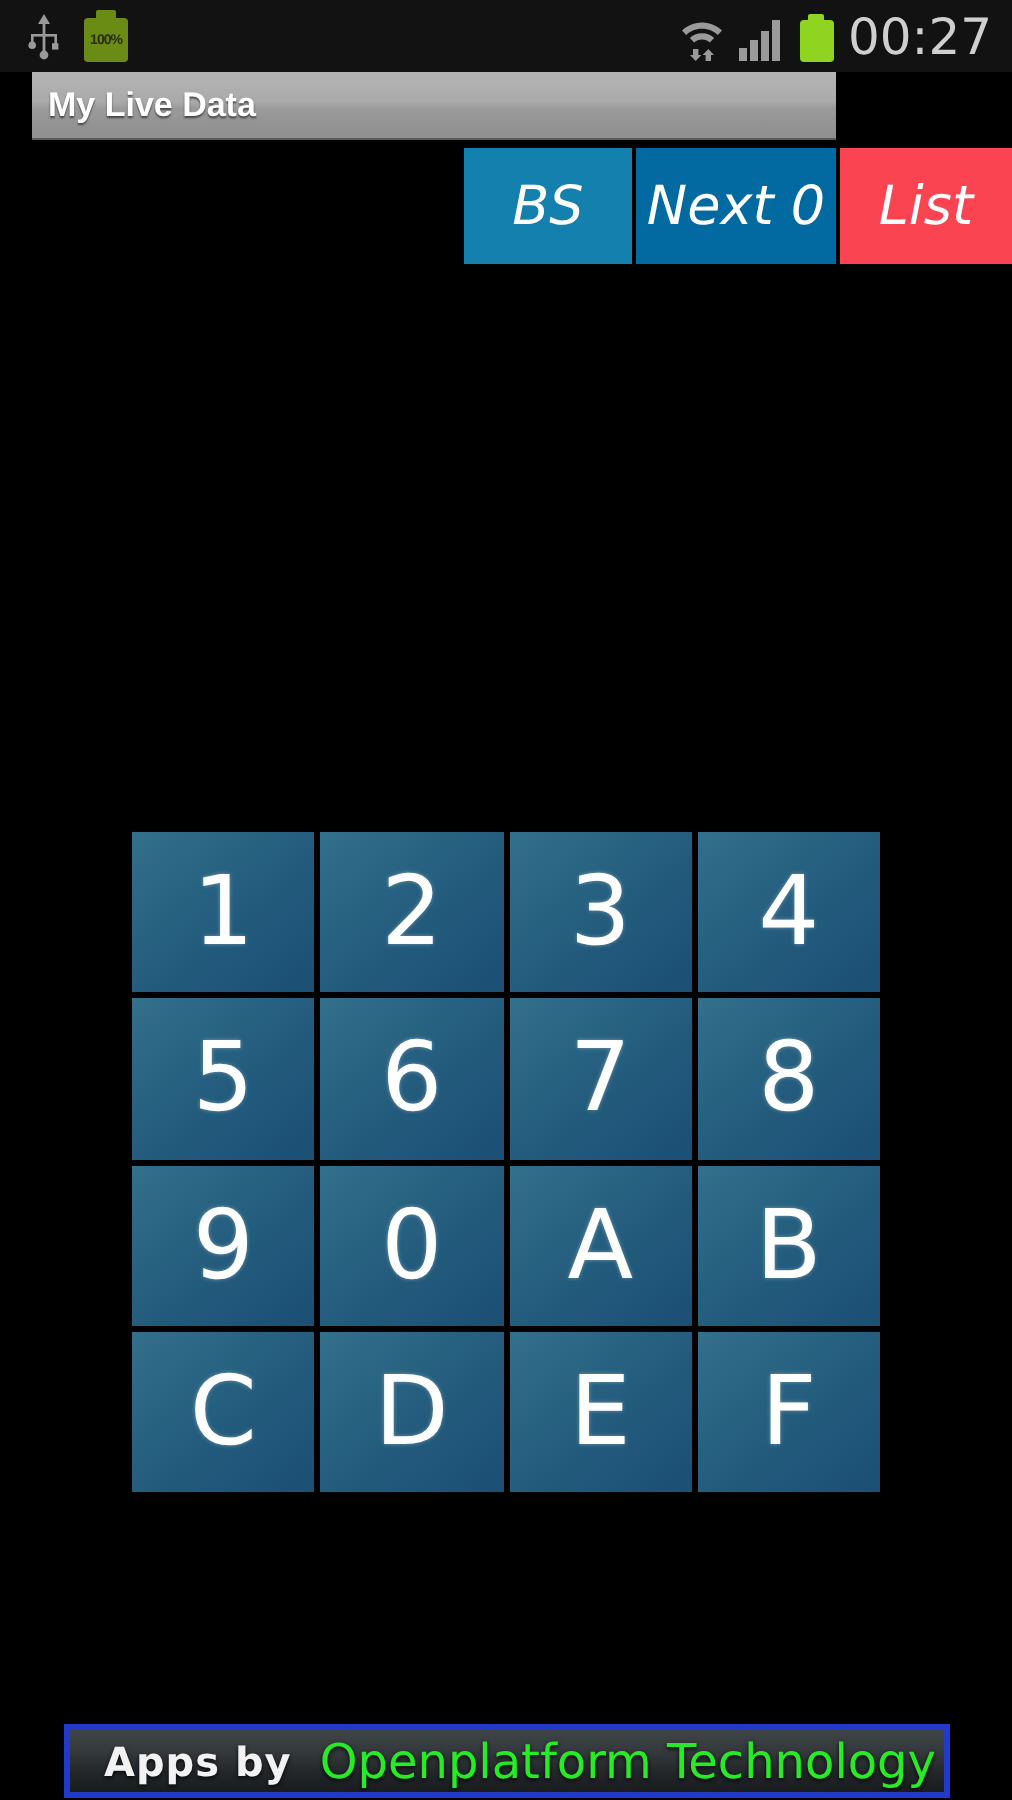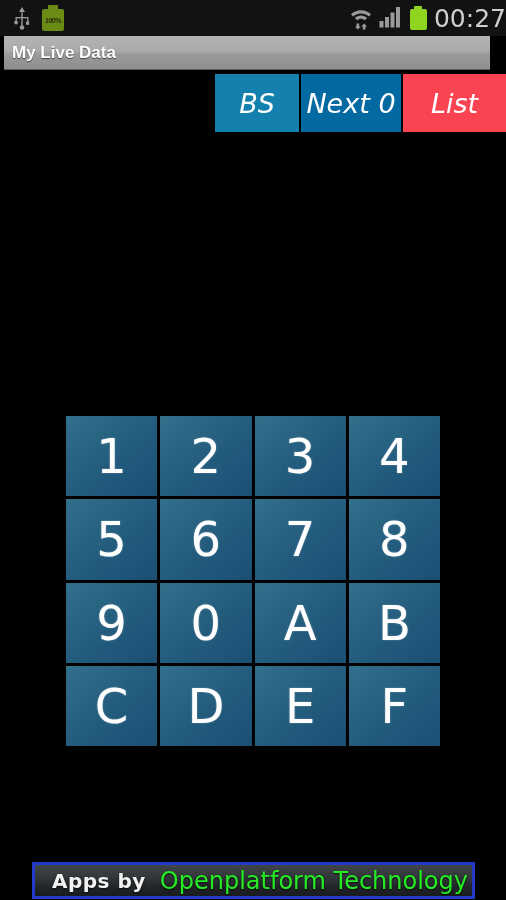--- a/index.html
+++ b/index.html
@@ -12,21 +12,21 @@
   #screen { position:relative; width:506px; height:900px; background:#000; }
 
   
   #status-bar {
     position:absolute; left:0; top:0; width:506px; height:36px;
     background:#121212;
     display:flex; align-items:center;
   }
   .status-left { display:flex; align-items:center; gap:10px; padding-left:12px; }
   .status-right {
-    margin-left:auto; display:flex; align-items:flex-start; gap:7px; 
+    margin-left:auto; display:flex; align-items:flex-end; gap:7px; padding-right:10px;
   }
   .usb-icon { width:20px; height:24px; display:block; }
   .batt-pct {
     position:relative; width:22px; height:26px;
   }
   .batt-pct .body {
     position:absolute; left:0; top:4px; width:22px; height:22px;
     background:#6a8c14; border-radius:2px;
   }
   .batt-pct .cap {
@@ -52,21 +52,21 @@
     background:#8fd421; border-radius:1px 1px 0 0;
   }
   #clock {
     color:#cfcfcf; font-size:25px; line-height:25px;
     font-family:"DejaVu Sans", sans-serif; font-weight:400;
     letter-spacing:0px;
   }
 
   
   #title-bar {
-    position:absolute; left:4px; top:36px; width:486px; height:34px;
+    position:absolute; left:16px; top:36px; width:402px; height:34px;
     background:linear-gradient(to bottom,#b4b4b4 0%,#aaaaaa 45%,#9a9a9a 55%,#8e8e8e 100%);
     border-bottom:1px solid #5c5c5c;
     display:flex; align-items:center;text-align:center;
   }
   #title-text {
     color:#ffffff; font-size:17px; font-weight:bold;
     padding-left:8px;
     text-shadow:0 1px 1px rgba(0,0,0,0.55);
   }
 
@@ -80,21 +80,21 @@
     height:58px;
     display:flex; align-items:center; justify-content:center;
     color:#ffffff; font-size:27px; font-weight:400;
     font-family:"DejaVu Sans", sans-serif;
     border:none; cursor:pointer; outline:none;
     line-height:1;
     font-style:italic;
   }
   #btn-bs   { width:84px; }
   #btn-next { width:100px; margin-left:2px; }
-  #btn-list { width:103px; margin-left:2px; }
+  #btn-list { width:86px; margin-left:2px; }
 
   
   #keypad {
     position:absolute; left:66px; top:416px;
     width:374px; height:330px;
     display:grid;
     grid-template-columns:repeat(4, 1fr);
     grid-template-rows:repeat(4, 1fr);
     gap:3px;
   }

